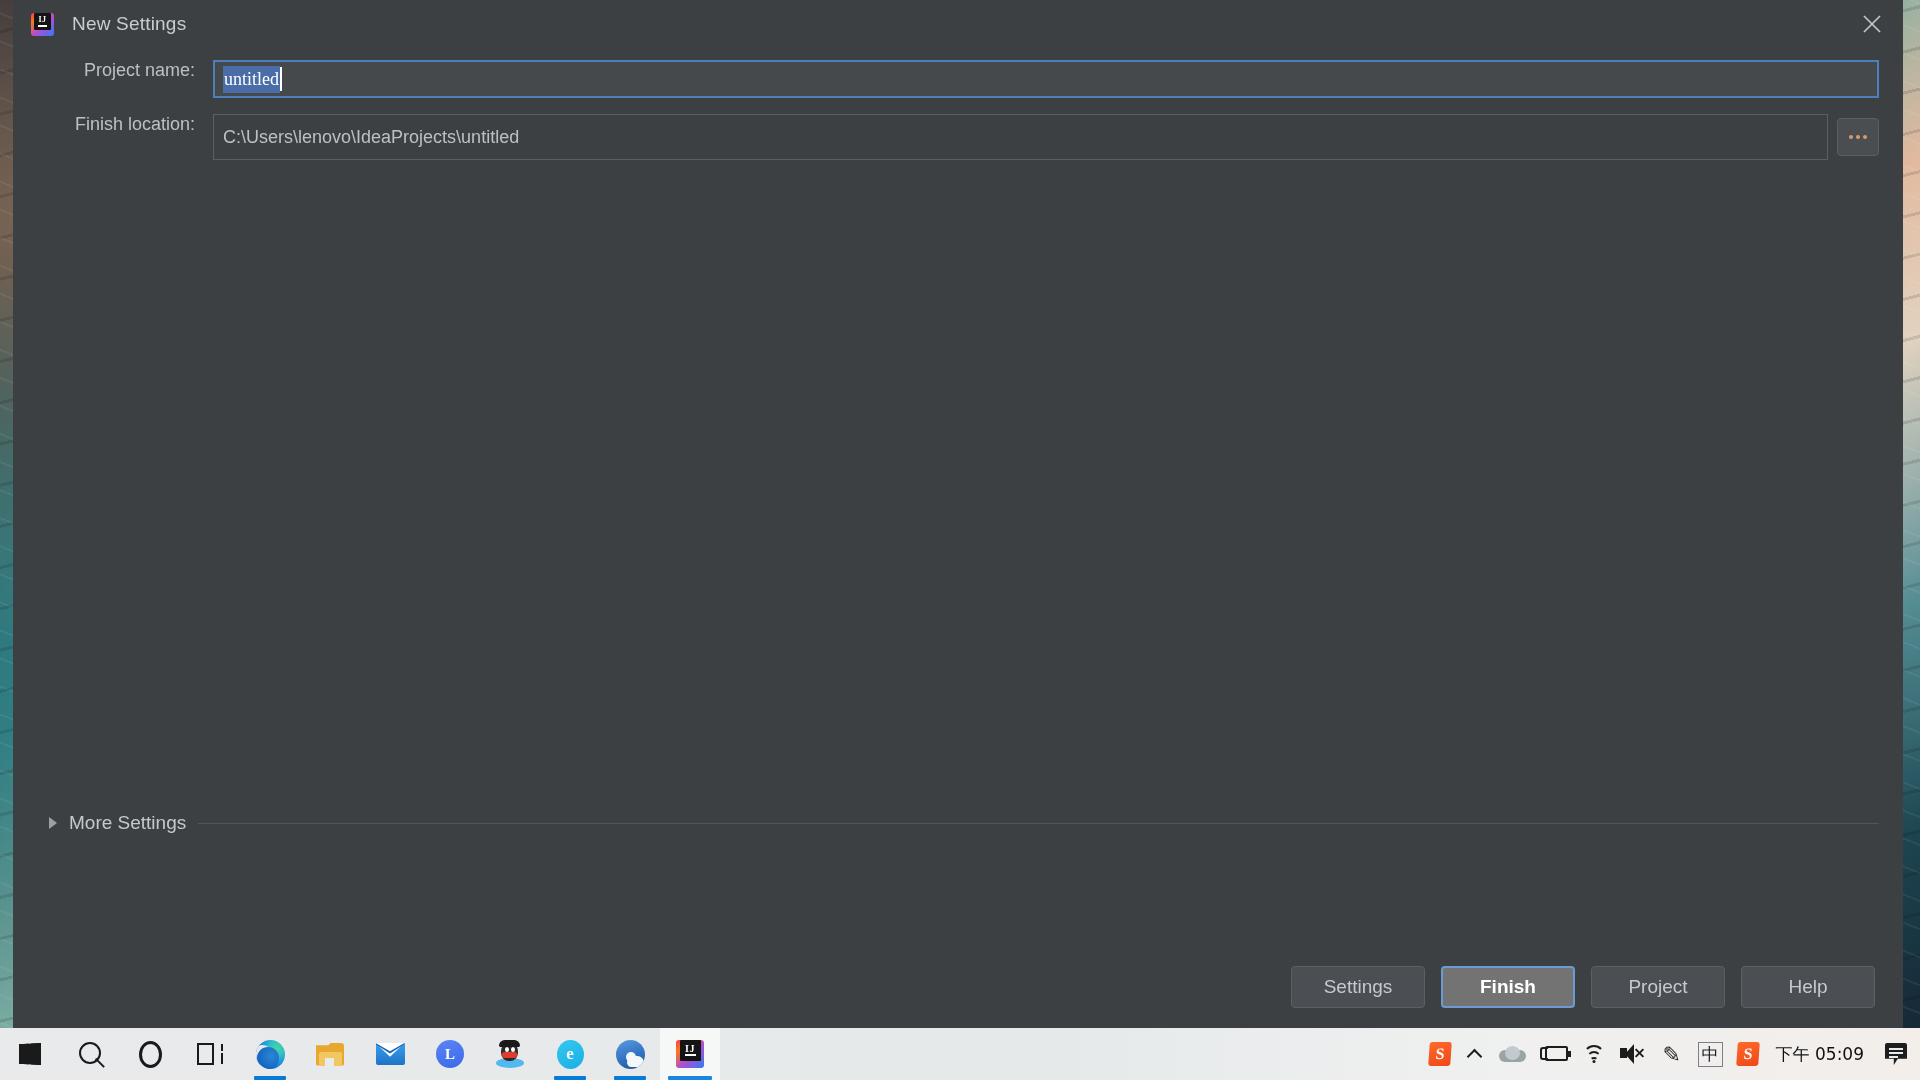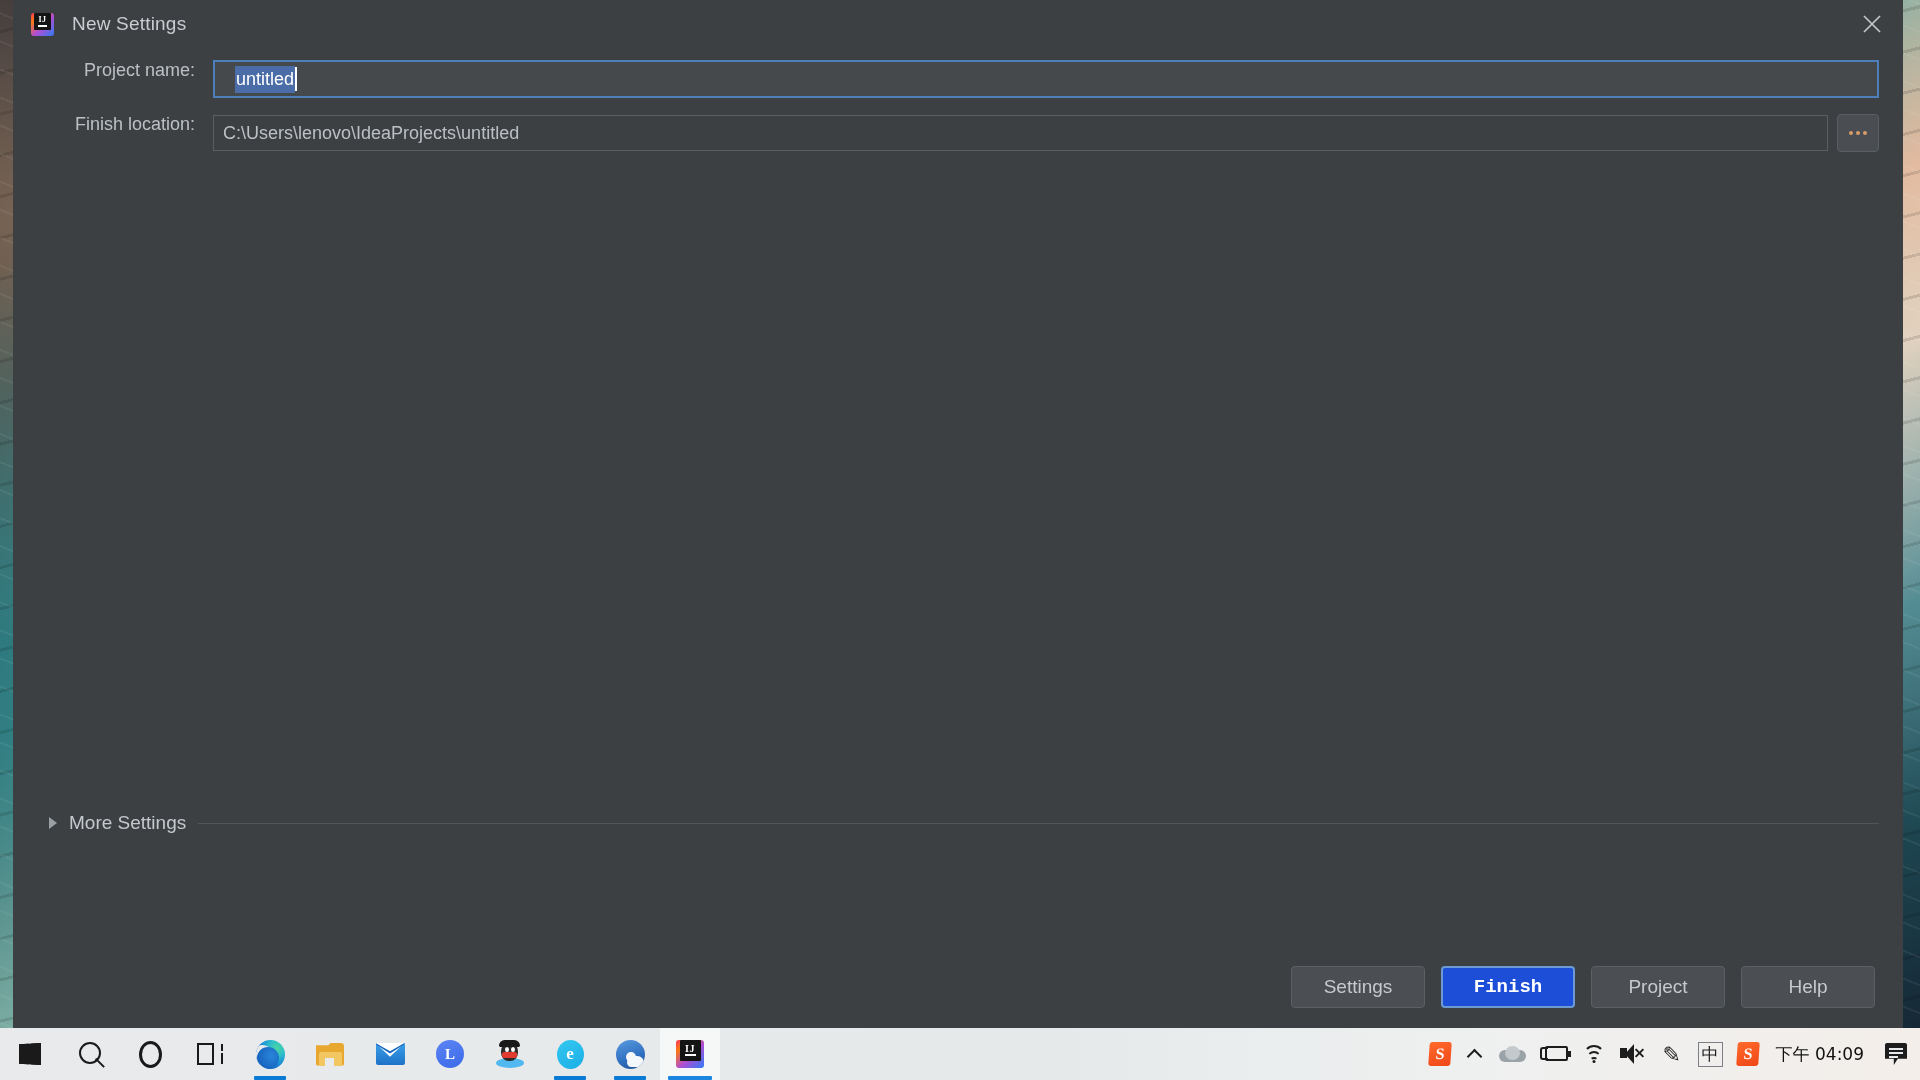--- a/index.html
+++ b/index.html
@@ -123,44 +123,45 @@
     flex: 1 1 auto;
     height: 38px;
     display: flex;
     align-items: center;
     font-size: 18px;
   }
   
   #project-name-field {
     border: 2px solid #4d7fb8;
     background: #45494c;
-    padding: 0 20px;
+    padding: 0 8px;
     outline: 1px solid #3c4043;
     position: relative;
+    font-family: Liberation Serif, serif;
   }
   #project-name-field .sel {
     background: #4a6da7;
     color: #ffffff;
     padding: 1px 1px 2px 1px;
     display: inline-block;
     line-height: 24px;
   }
   #project-name-field .caret {
     display: inline-block;
     width: 2px;
     height: 24px;
     background: #ffffff;
     margin-left: 0px;
     vertical-align: middle;
   }
   
   .loc-wrap { display: flex; flex: 1 1 auto; align-items: center; }
   #project-location-field {
     flex: 1 1 auto;
-    height: 36px;
+    height: 46px;
     border: 1px solid #5a5f63;
     background: #3c4043;
     padding: 0 9px;
     display: flex;
     align-items: center;
     font-size: 18px;
     color: #bcc0c4;
   }
   #browse-btn {
     width: 42px; height: 38px;
@@ -223,25 +224,24 @@
     border-radius: 4px;
     border: 1px solid #5b6064;
     background: #4b4f53;
     color: #c6cace;
     font-size: 19px;
     font-family: "Liberation Sans", sans-serif;
     cursor: pointer;
     display: flex; align-items: center; justify-content: center;
   }
   .btn.primary {
-    background: #1d4ed8;
+    background: #737373;
     border: 2px solid #6b9bd2;
     color: #ffffff;
     font-weight: bold;
-    font-family: Liberation Mono, monospace;
   }
 
   
   #taskbar {
     position: absolute;
     left: 0; bottom: 0;
     width: 1920px;
     height: 52px;
     background: linear-gradient(90deg, #e8eaec 0%, #e6e9ea 55%, #eef0f0 75%, #f3eeea 100%);
     display: flex;
@@ -770,21 +770,21 @@
     </div>
 
     <div class="tray-item">
       <div class="ic-ime">中</div>
     </div>
 
     <div class="tray-item">
       <div class="sogou-s">S</div>
     </div>
 
-    <div id="tray-clock">下午 04:09</div>
+    <div id="tray-clock">下午 05:09</div>
 
     <div class="tray-item">
       <div class="ic-notif">
         <span class="bub"></span>
           <span class="l l1"></span>
           <span class="l l2"></span>
           <span class="l l3"></span>
       </div>
     </div>
   </div>

